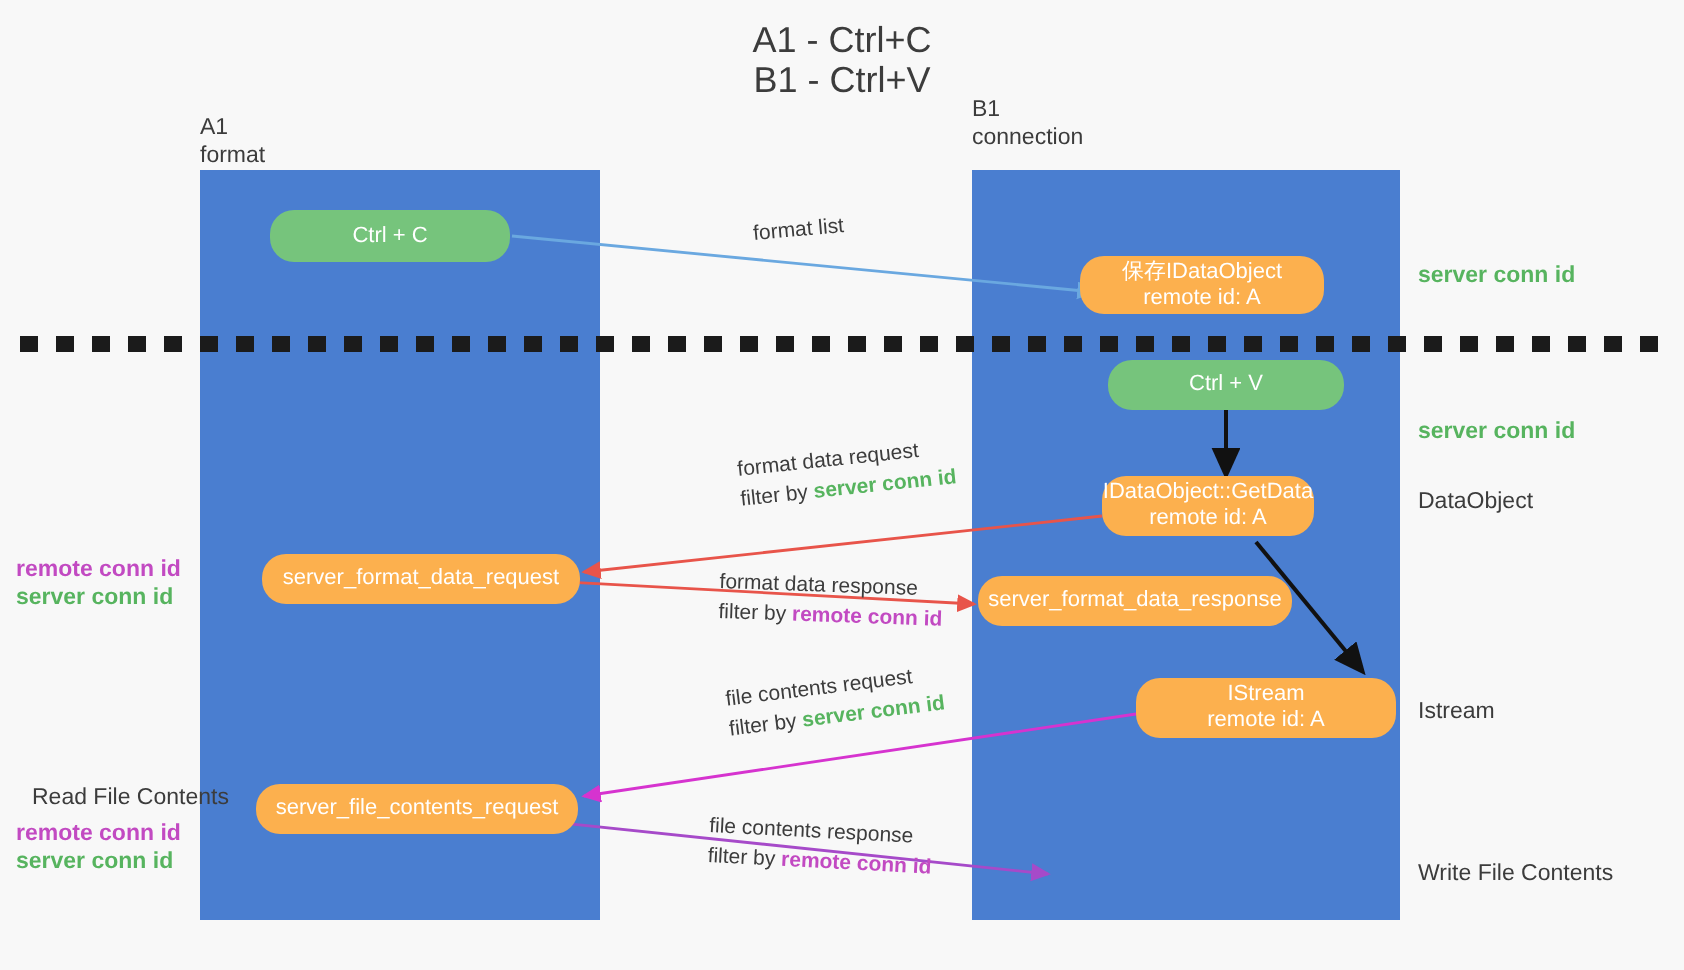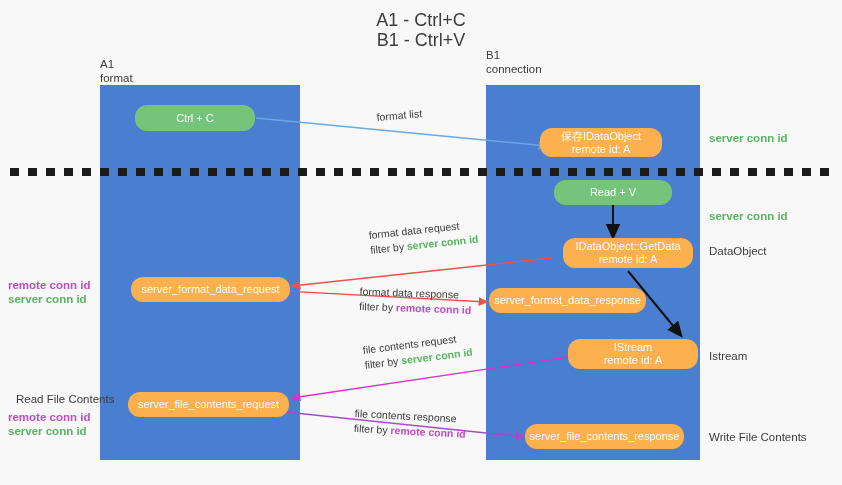--- a/index.html
+++ b/index.html
@@ -112,24 +112,24 @@
   <div class="box green" style="left:135px;top:105px;width:120px;height:26px;">
     <span>Ctrl + C</span>
   </div>
 
   <div class="box orange" style="left:540px;top:128px;width:122px;height:29px;">
     <span>保存IDataObject</span>
     <span>remote id: A</span>
   </div>
 
   <div class="box green" style="left:554px;top:180px;width:118px;height:25px;">
-    <span>Read + V</span>
+    <span>Ctrl + V</span>
   </div>
 
-  <div class="box orange" style="left:563px;top:238px;width:130px;height:30px;">
+  <div class="box orange" style="left:551px;top:238px;width:106px;height:30px;">
     <span>IDataObject::GetData</span>
     <span>remote id: A</span>
   </div>
 
   <div class="box orange" style="left:568px;top:339px;width:130px;height:30px;">
     <span>IStream</span>
     <span>remote id: A</span>
   </div>
 
   <div class="box orange" style="left:489px;top:288px;width:157px;height:25px;">
@@ -137,23 +137,20 @@
   </div>
 
   <div class="box orange" style="left:131px;top:277px;width:159px;height:25px;">
     <span>server_format_data_request</span>
   </div>
 
   <div class="box orange" style="left:128px;top:392px;width:161px;height:25px;">
     <span>server_file_contents_request</span>
   </div>
 
-  <div class="box orange" style="left:525px;top:424px;width:159px;height:25px;">
-    <span>server_file_contents_response</span>
-  </div>
 
   <div class="arrow-label" style="left:376px;top:110px;transform:rotate(-5deg);">
     <span>format list</span>
   </div>
 
   <div class="arrow-label" style="left:368px;top:228px;transform:rotate(-6deg);">
     <div>format data request</div>
     <div><span>filter by </span><span class="g">server conn id</span></div>
   </div>
 

